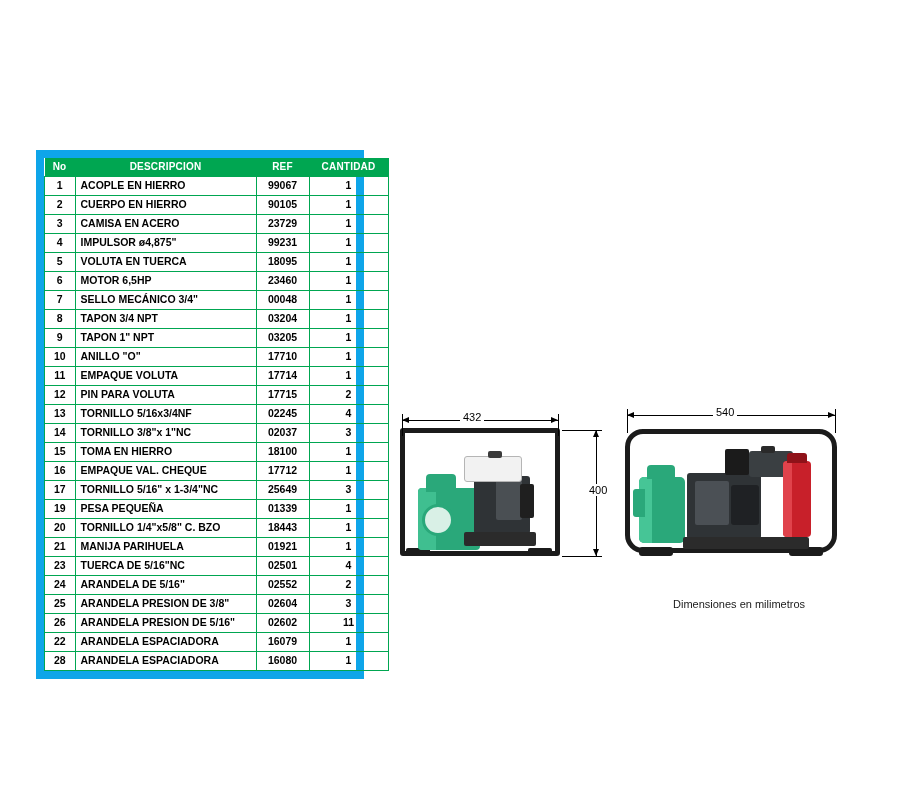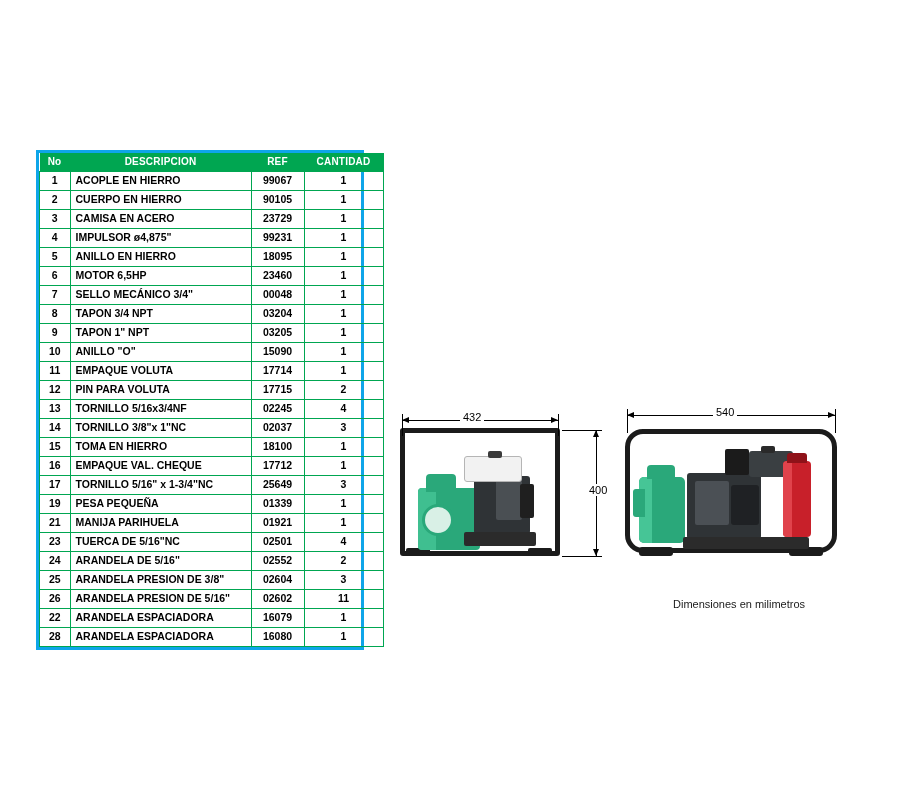--- a/index.html
+++ b/index.html
@@ -14,21 +14,21 @@
     position: relative;
     overflow: hidden;
   }
 
   
   #parts-table-wrap {
     position: absolute;
     left: 36px;
     top: 150px;
     width: 328px;
-    border: 3px solid #0ea5e9;
+    border: 8px solid #0ea5e9;
     background: #ffffff;
     box-sizing: border-box;
   }
   table.parts {
     border-collapse: collapse;
     width: 100%;
     table-layout: fixed;
   }
   table.parts th {
     background: #00a651;
@@ -181,21 +181,21 @@
           <td class="c-qty">1</td>
         </tr>
         <tr>
           <td class="c-no">4</td>
           <td class="c-desc">IMPULSOR ø4,875"</td>
           <td class="c-ref">99231</td>
           <td class="c-qty">1</td>
         </tr>
         <tr>
           <td class="c-no">5</td>
-          <td class="c-desc">ANILLO EN HIERRO</td>
+          <td class="c-desc">VOLUTA EN TUERCA</td>
           <td class="c-ref">18095</td>
           <td class="c-qty">1</td>
         </tr>
         <tr>
           <td class="c-no">6</td>
           <td class="c-desc">MOTOR 6,5HP</td>
           <td class="c-ref">23460</td>
           <td class="c-qty">1</td>
         </tr>
         <tr>
@@ -212,21 +212,21 @@
         </tr>
         <tr>
           <td class="c-no">9</td>
           <td class="c-desc">TAPON 1" NPT</td>
           <td class="c-ref">03205</td>
           <td class="c-qty">1</td>
         </tr>
         <tr>
           <td class="c-no">10</td>
           <td class="c-desc">ANILLO "O"</td>
-          <td class="c-ref">15090</td>
+          <td class="c-ref">17710</td>
           <td class="c-qty">1</td>
         </tr>
         <tr>
           <td class="c-no">11</td>
           <td class="c-desc">EMPAQUE VOLUTA</td>
           <td class="c-ref">17714</td>
           <td class="c-qty">1</td>
         </tr>
         <tr>
           <td class="c-no">12</td>
@@ -261,20 +261,26 @@
         <tr>
           <td class="c-no">17</td>
           <td class="c-desc">TORNILLO 5/16" x 1-3/4"NC</td>
           <td class="c-ref">25649</td>
           <td class="c-qty">3</td>
         </tr>
         <tr>
           <td class="c-no">19</td>
           <td class="c-desc">PESA PEQUEÑA</td>
           <td class="c-ref">01339</td>
+          <td class="c-qty">1</td>
+        </tr>
+        <tr>
+          <td class="c-no">20</td>
+          <td class="c-desc">TORNILLO 1/4"x5/8" C. BZO</td>
+          <td class="c-ref">18443</td>
           <td class="c-qty">1</td>
         </tr>
         <tr>
           <td class="c-no">21</td>
           <td class="c-desc">MANIJA PARIHUELA</td>
           <td class="c-ref">01921</td>
           <td class="c-qty">1</td>
         </tr>
         <tr>
           <td class="c-no">23</td>

